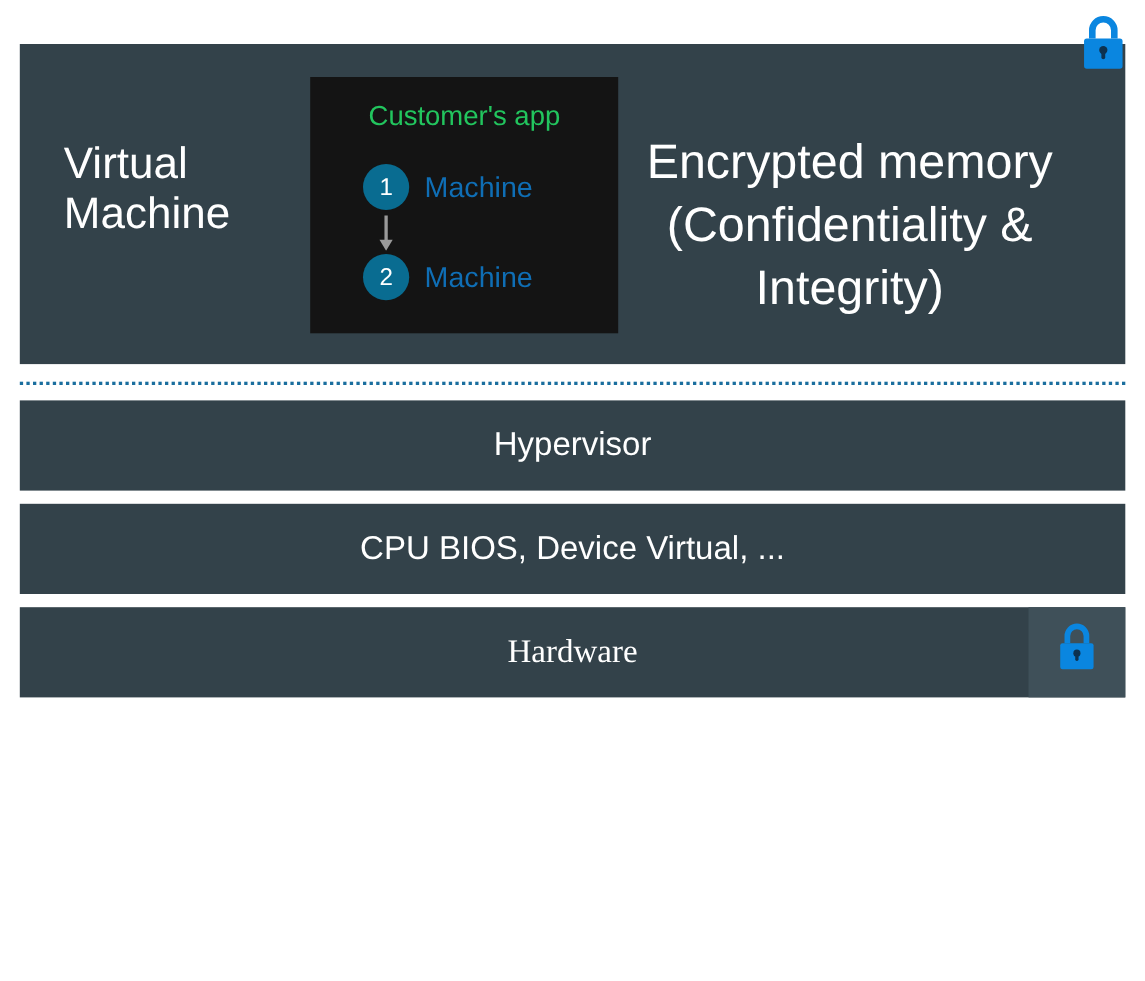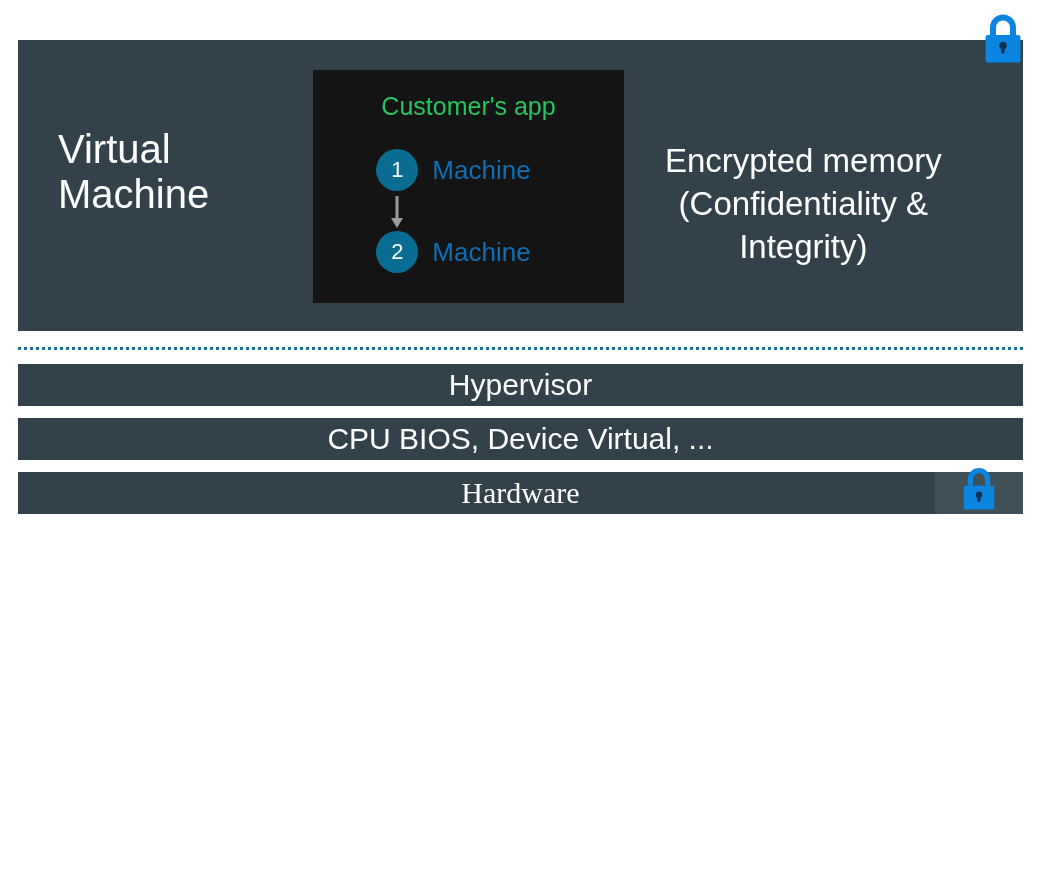--- a/index.html
+++ b/index.html
@@ -87,35 +87,35 @@
   .arrow-holder {
     width: 42px;
     height: 36px;
     display: flex;
     align-items: center;
     justify-content: center;
   }
   .encrypted {
     margin-top: 36px;
     text-align: center;
-    font-size: 33px;
+    font-size: 44px;
     font-weight: 400;
     line-height: 1.3;
   }
   .divider {
     height: 0;
     border-top: 3px dotted #1a6e9e;
     margin: 4px 0 2px 0;
   }
   .layer {
     background: #33424a;
     color: #ffffff;
     text-align: center;
     font-size: 30px;
-    padding: 4px 10px;
+    padding: 24px 10px;
     position: relative;
   }
   .layer.hardware {
     margin-bottom: 0;
     font-family: Liberation Serif, serif;
   }
   .hw-lock-bg {
     position: absolute;
     right: 0;
     top: 0;

